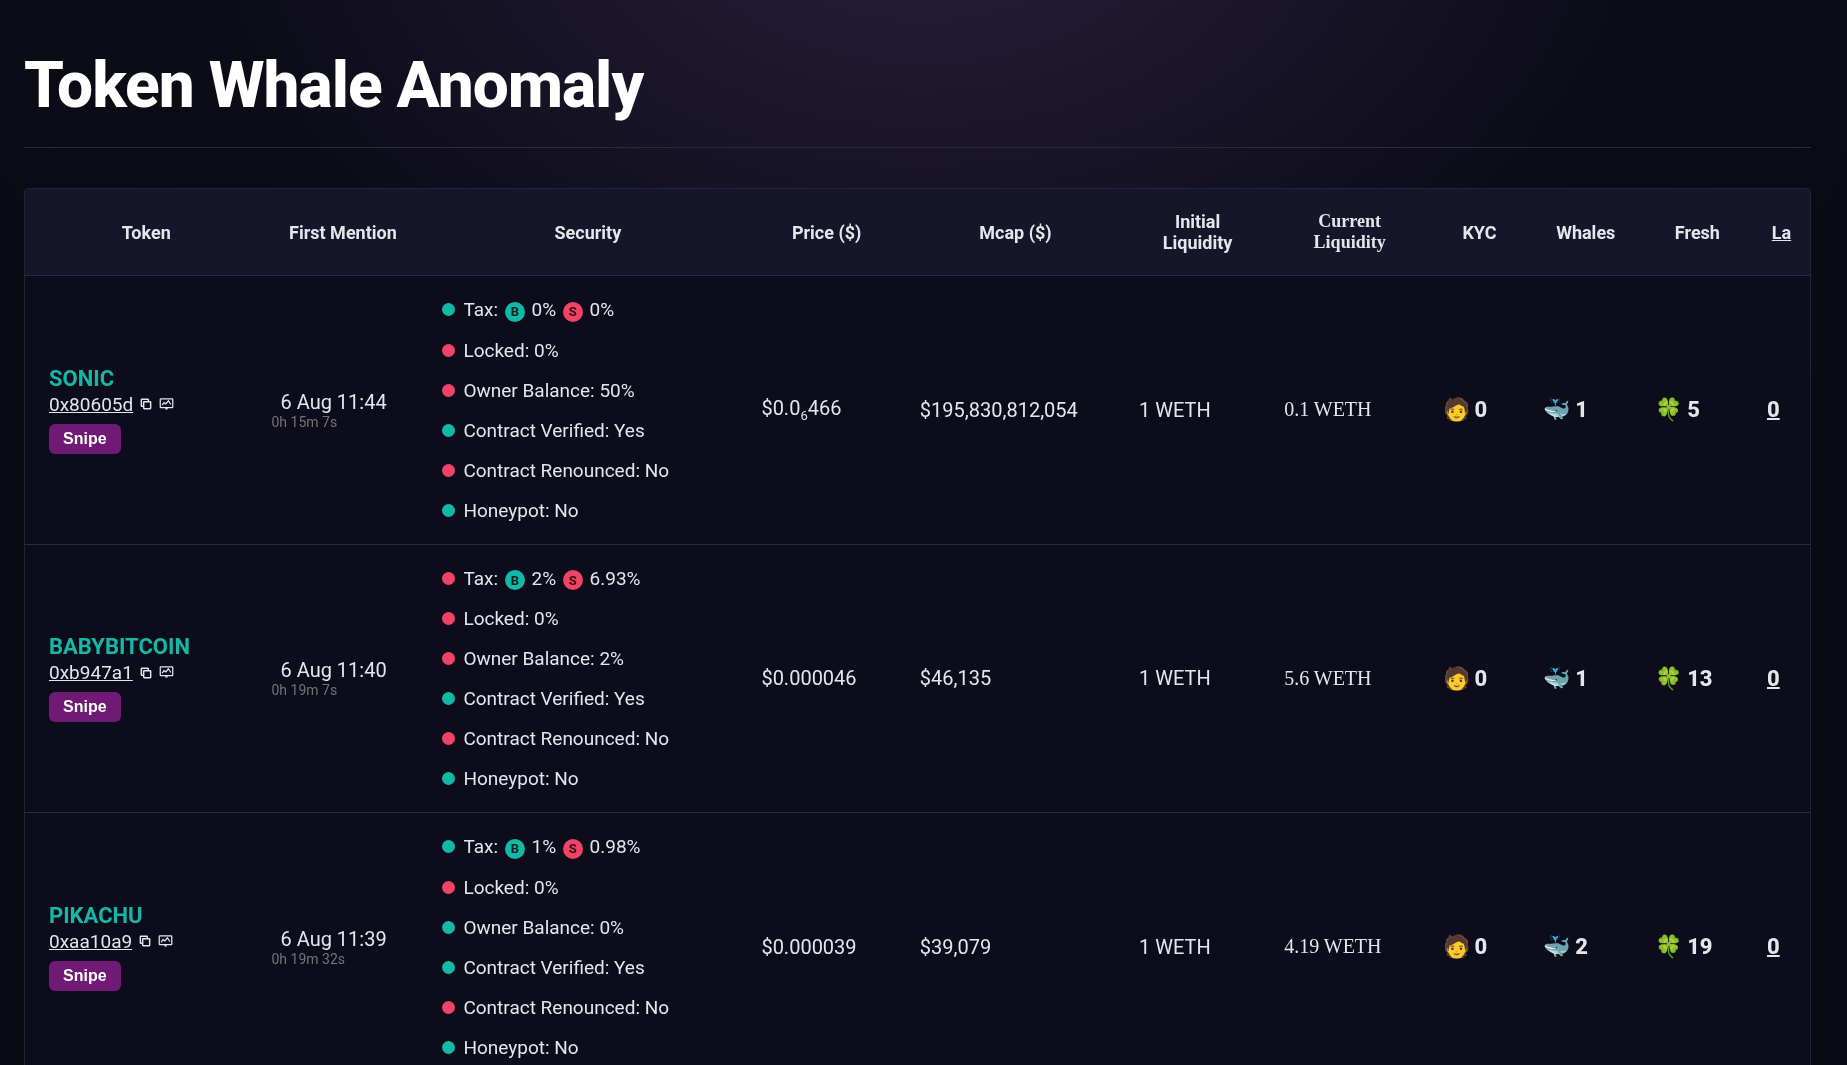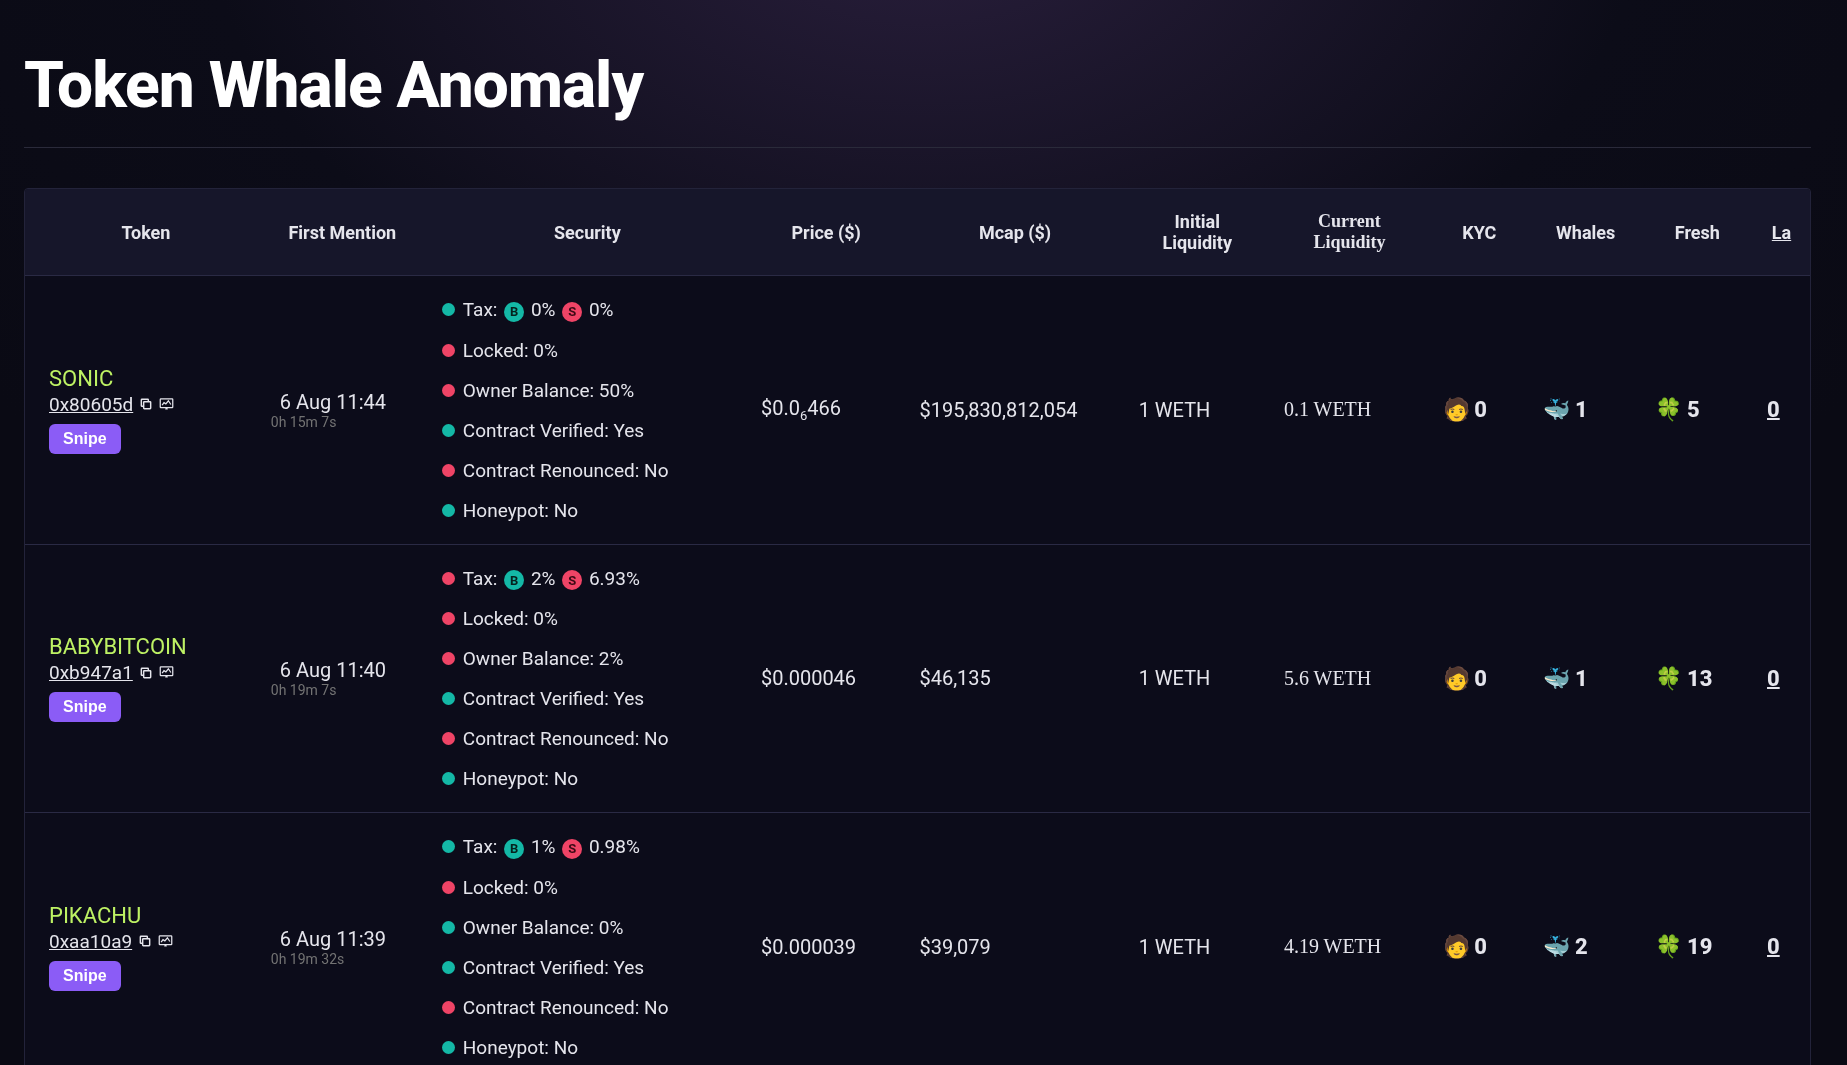--- a/index.html
+++ b/index.html
@@ -52,25 +52,25 @@
   }
   tbody td {
     padding: 22px 14px;
     font-size: 20px;
     color: #e5e5ec;
     border-bottom: 1px solid #2a2a44;
     vertical-align: middle;
     white-space: nowrap;
   }
   tbody tr { background: #0c0c1a; }
-  .token-name { font-size: 22px; font-weight: 400; color: #bef264; margin-bottom: 2px; }
+  .token-name { font-size: 22px; font-weight: 700; color: #14b8a6; margin-bottom: 2px; }
   .addr-row { display: flex; align-items: center; gap: 6px; font-size: 19px; color: #e5e5ec; margin-bottom: 8px; text-decoration: underline; }
   .mini-icon { color: #e5e5ec; font-size: 16px; display: inline-flex; }
   .snipe-btn {
-    background: #8b5cf6;
+    background: #701a75;
     color: #fff;
     font-size: 16px;
     font-weight: 600;
     padding: 6px 14px;
     border: none;
     border-radius: 6px;
     cursor: pointer;
     text-align: center;
   }
   .fm-date { font-size: 20px; color: #e5e5ec; margin-left: 9px; }

